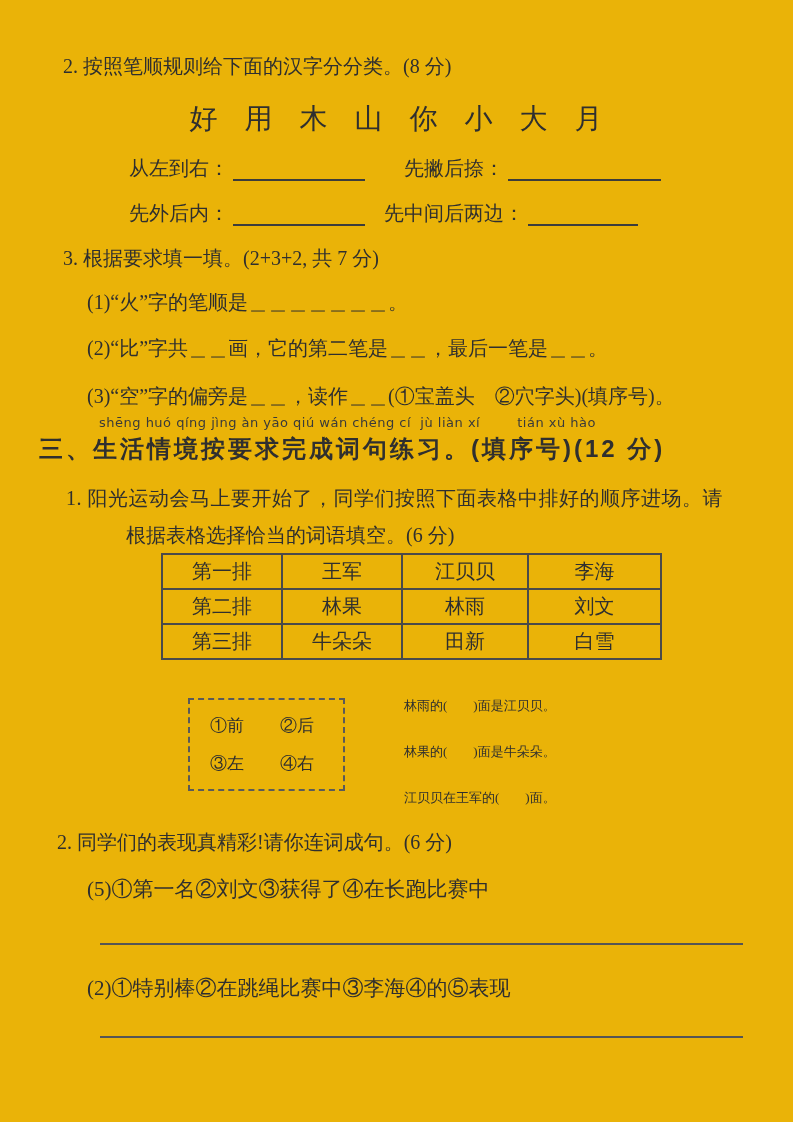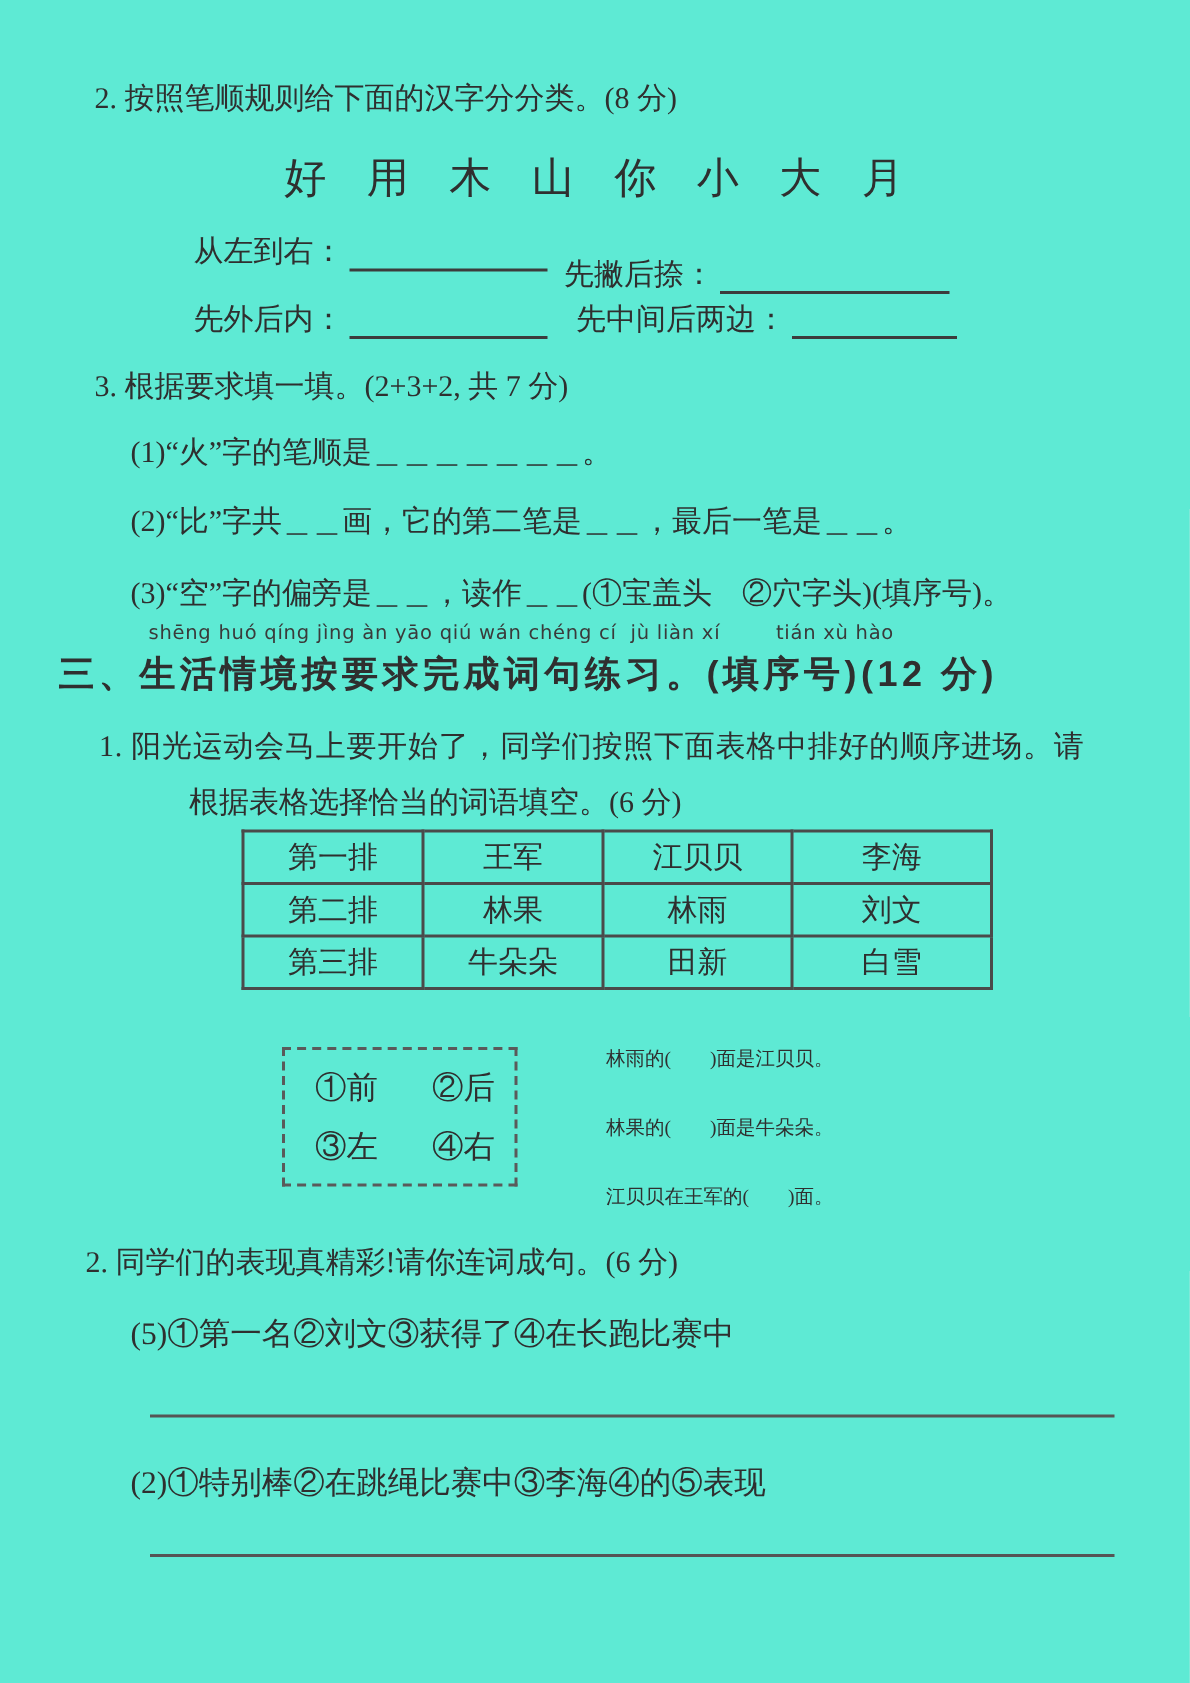--- a/index.html
+++ b/index.html
@@ -1,32 +1,32 @@
 <!DOCTYPE html>
 <html><head>
 <meta charset="utf-8">
 <style>
   html,body{margin:0;padding:0;}
   body{background:#e8e8e8;font-family:"Liberation Serif","DejaVu Serif",serif;}
-  .page{position:relative;width:793px;height:1122px;background:#5eead4;color:#2f2f2f;overflow:hidden;margin:0 auto;}
+  .page{position:relative;width:793px;height:1122px;background:#eab308;color:#2f2f2f;overflow:hidden;margin:0 auto;}
   .abs{position:absolute;white-space:nowrap;}
   .t20{font-size:20px;line-height:1.25;}
   .t21{font-size:21px;line-height:1.25;}
   .hanzi-row{position:absolute;left:0;right:0;top:100px;display:flex;justify-content:center;gap:26px;font-size:28px;letter-spacing:1px;}
   .blankrow{display:flex;align-items:flex-end;}
   .uline{display:inline-block;height:22px;border-bottom:2px solid #3c3c3c;margin-left:4px;}
   .w132{width:132px;} .w153{width:153px;} .w110{width:110px;}
   .pinyin{font-family:"DejaVu Sans",sans-serif;font-size:13px;color:#3a3a3a;white-space:pre;letter-spacing:0.5px;text-align:center;}
   .sec-title{font-family:"Liberation Sans","DejaVu Sans",sans-serif;font-weight:700;font-size:24px;letter-spacing:3px;}
   table.seating{position:absolute;left:161px;top:553px;border-collapse:collapse;table-layout:fixed;}
   table.seating td{border:2px solid #4a4a4a;height:33px;text-align:center;font-size:20px;padding:0 6px;}
   td.c0{width:106px;} td.c1{width:106px;} td.c2{width:112px;} td.c3{width:119px;}
   .optbox{position:absolute;left:188px;top:698px;width:157px;height:93px;border:2px dashed #5a5a5a;box-sizing:border-box;
           display:flex;flex-direction:column;justify-content:space-evenly;padding-left:20px;}
-  .optrow{display:flex;gap:36px;font-size:21px;}
+  .optrow{display:flex;gap:36px;font-size:17px;}
   .posq{position:absolute;left:404px;font-size:13px;white-space:nowrap;}
   .ansline{position:absolute;left:100px;width:643px;border-top:2px solid #555;}
 </style>
 </head>
 <body>
 
 <div class="page">
 
   <div class="abs t20" style="left:63px;top:54px;">2. 按照笔顺规则给下面的汉字分分类。(8 分)</div>
 
@@ -38,21 +38,21 @@
     <span>你</span>
     <span>小</span>
     <span>大</span>
     <span>月</span>
   </div>
 
   <div class="abs t20 blankrow" style="left:129px;top:156px;">
     <span>从左到右：</span>
       <span class="uline w132"></span>
   </div>
-  <div class="abs t20 blankrow" style="left:376px;top:156px;margin-top:15px;">
+  <div class="abs t20 blankrow" style="left:404px;top:156px;">
     <span>先撇后捺：</span>
       <span class="uline w153"></span>
   </div>
   <div class="abs t20 blankrow" style="left:129px;top:201px;justify-content:flex-end;">
     <span>先外后内：</span>
       <span class="uline w132"></span>
   </div>
   <div class="abs t20 blankrow" style="left:384px;top:201px;">
     <span>先中间后两边：</span>
       <span class="uline w110"></span>

